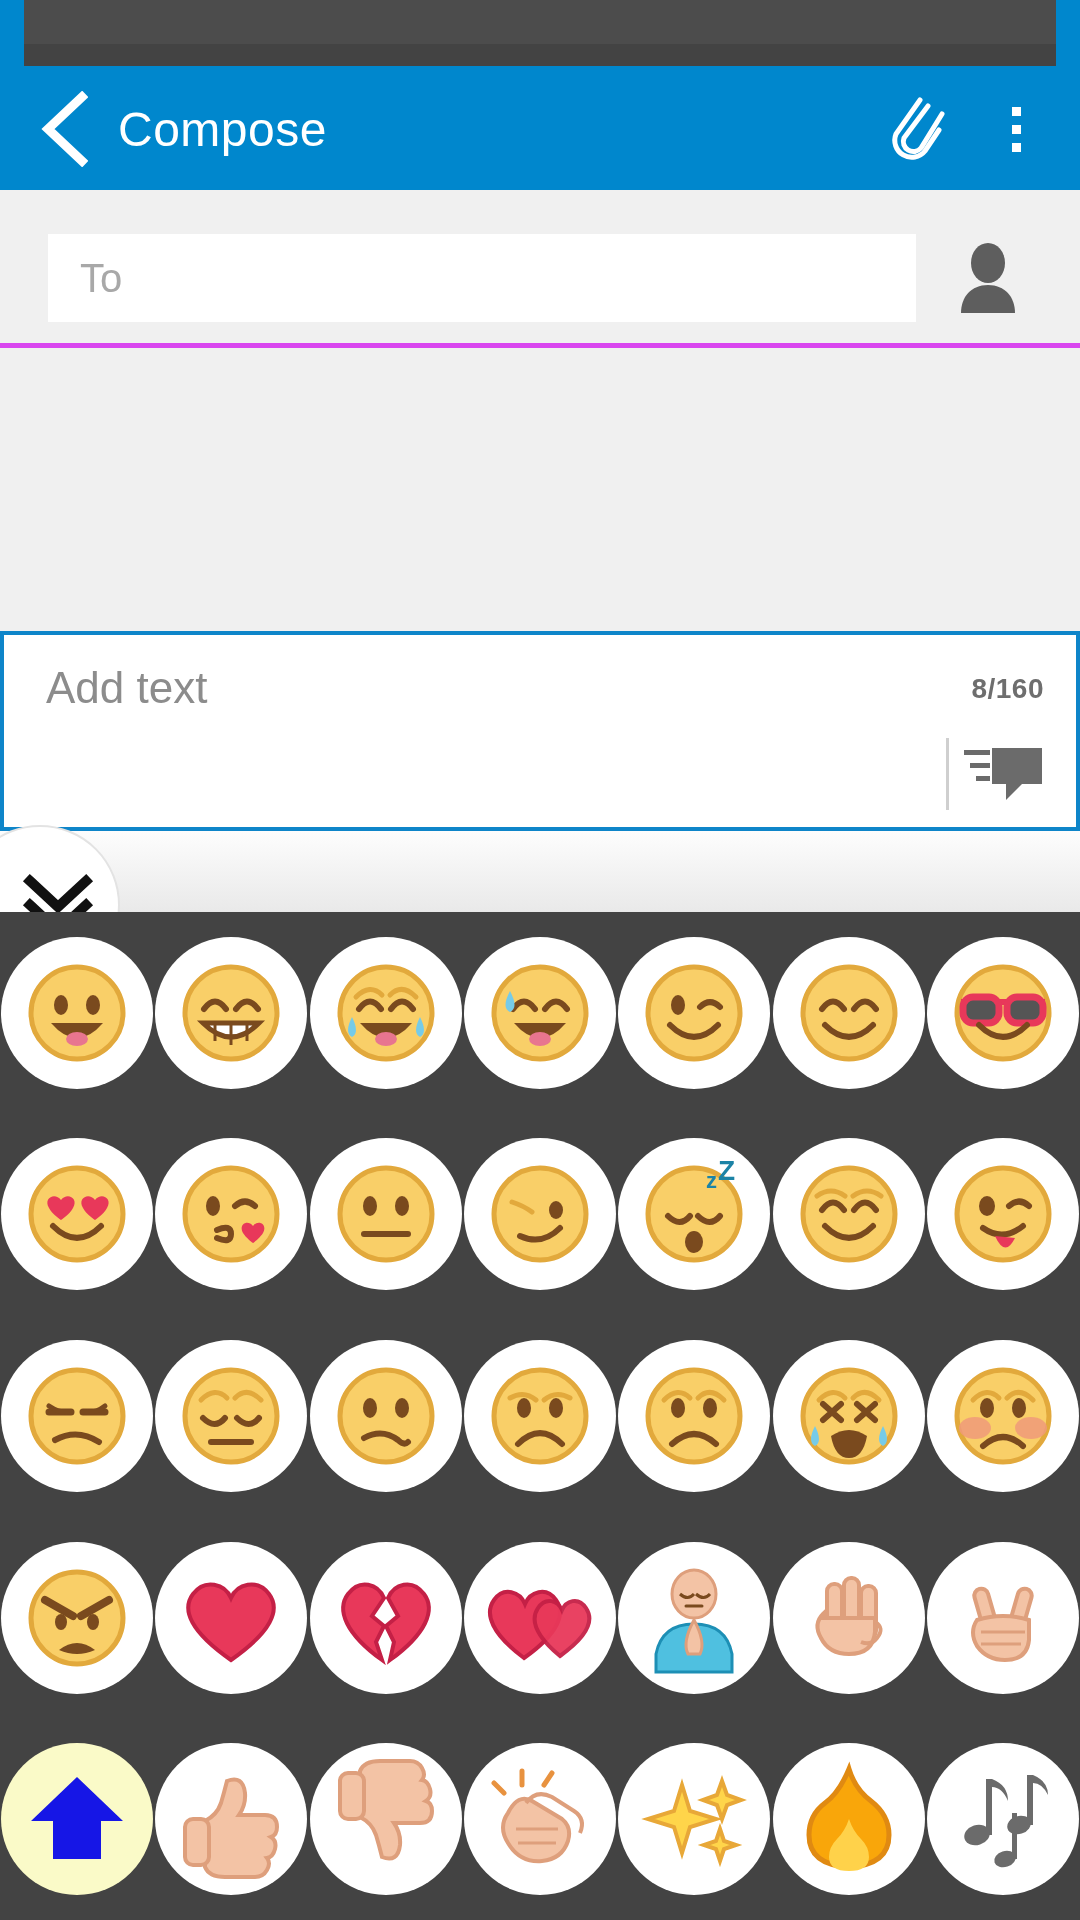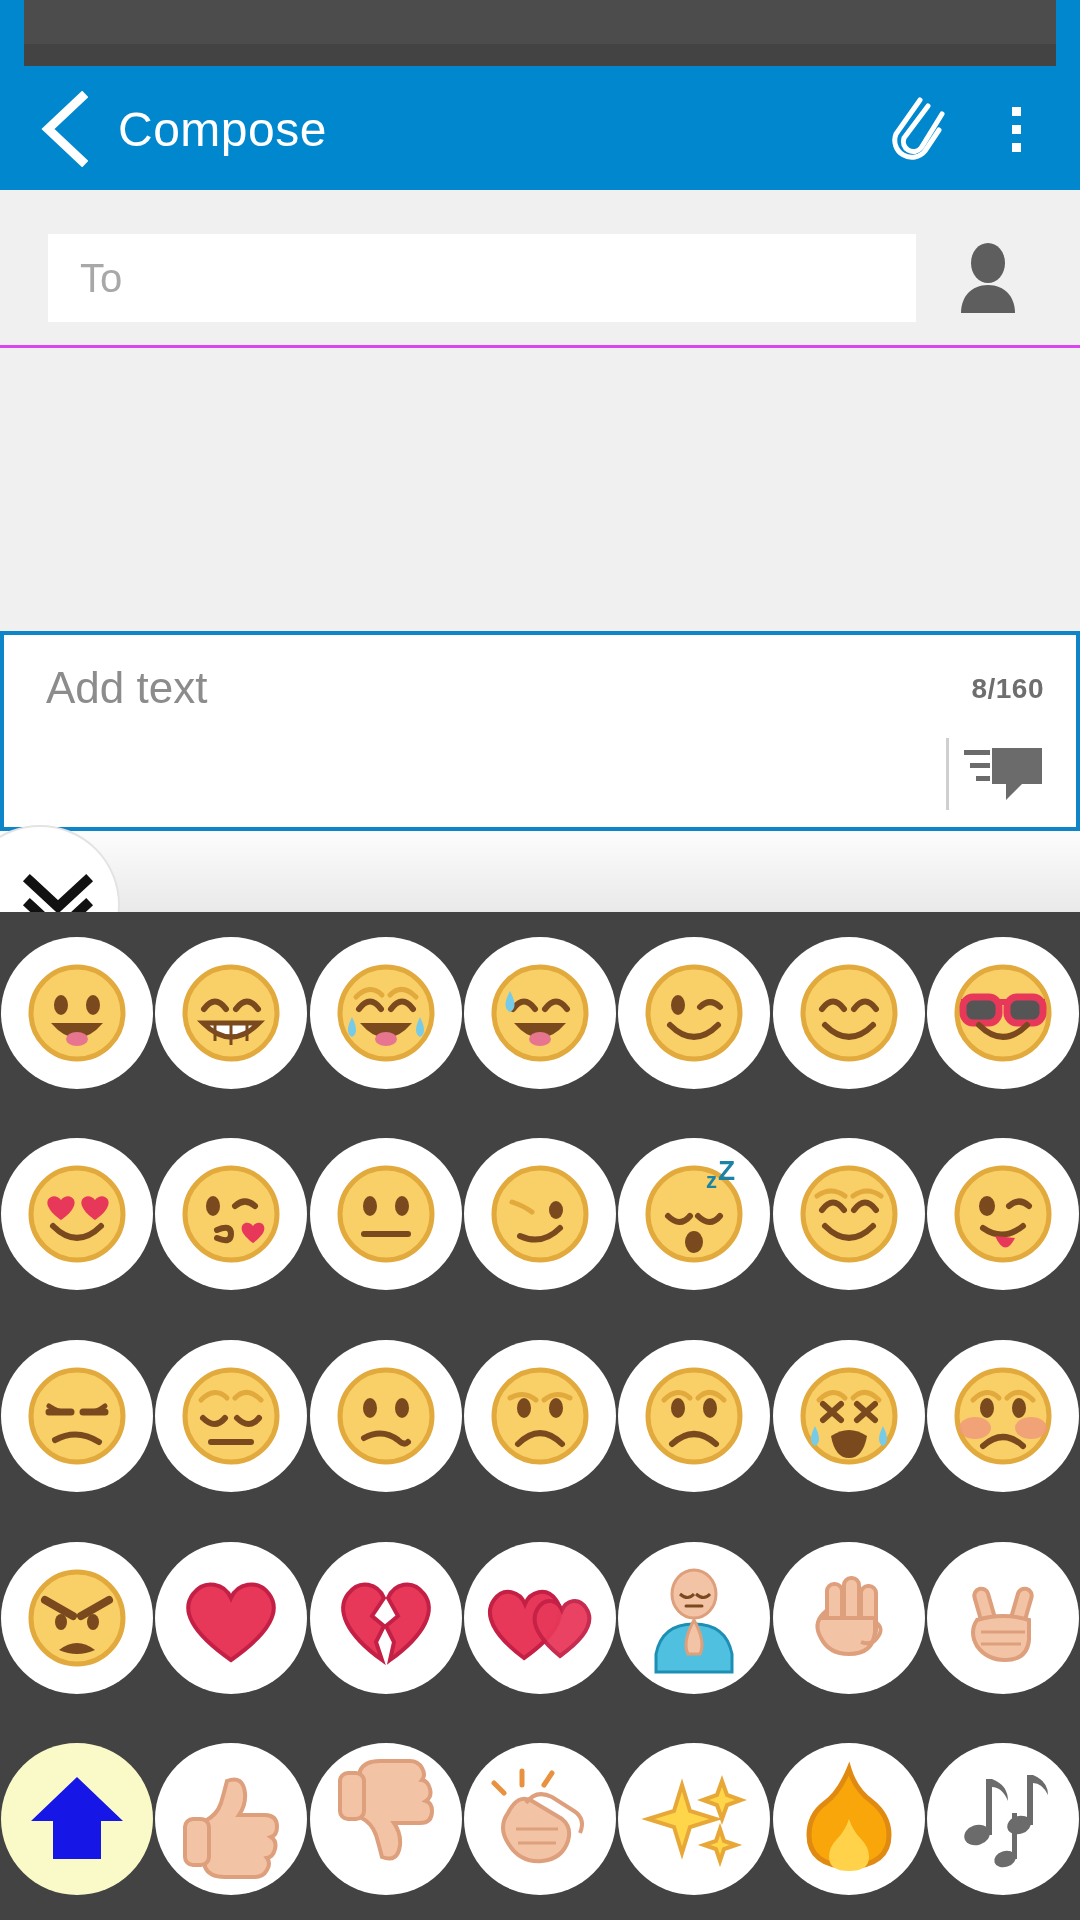--- a/index.html
+++ b/index.html
@@ -46,21 +46,21 @@
   }
   .overflow-btn{
     position:absolute; right:36px; top:26px; width:56px; height:70px;
     display:flex; flex-direction:column; align-items:center; justify-content:center; gap:9px;
   }
   .overflow-btn i{ display:block; width:9px; height:9px; background:#fff; }
 
   
   .recipient-row{
     position:absolute; left:0; top:190px; width:1080px; height:158px;
-    background:#f0f0f0; border-bottom:3px solid #d946ef;text-align:center;
+    background:#f0f0f0; border-bottom:5px solid #d946ef;text-align:center;
   }
   .to-field{
     position:absolute; left:48px; top:44px; width:868px; height:88px;
     background:#ffffff; display:flex; align-items:center;
   }
   .to-placeholder{
     margin-left:32px; color:#a8a8a8; font-size:40px; font-weight:400;
   }
   .contact-btn{
     position:absolute; right:46px; top:48px; width:92px; height:82px;

